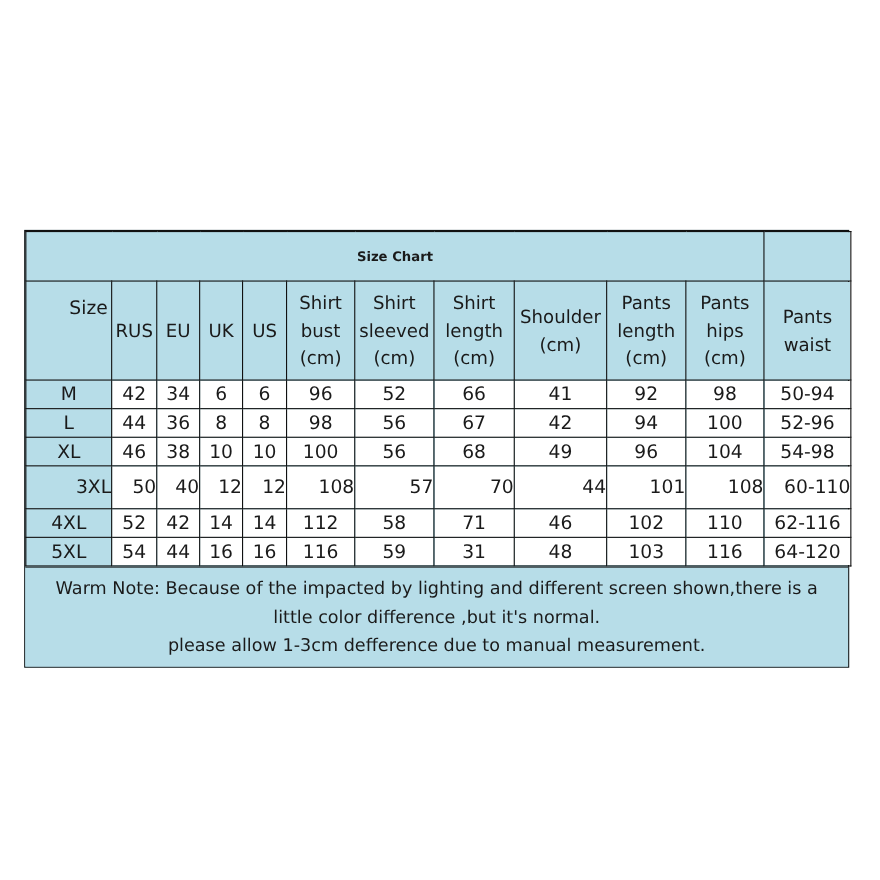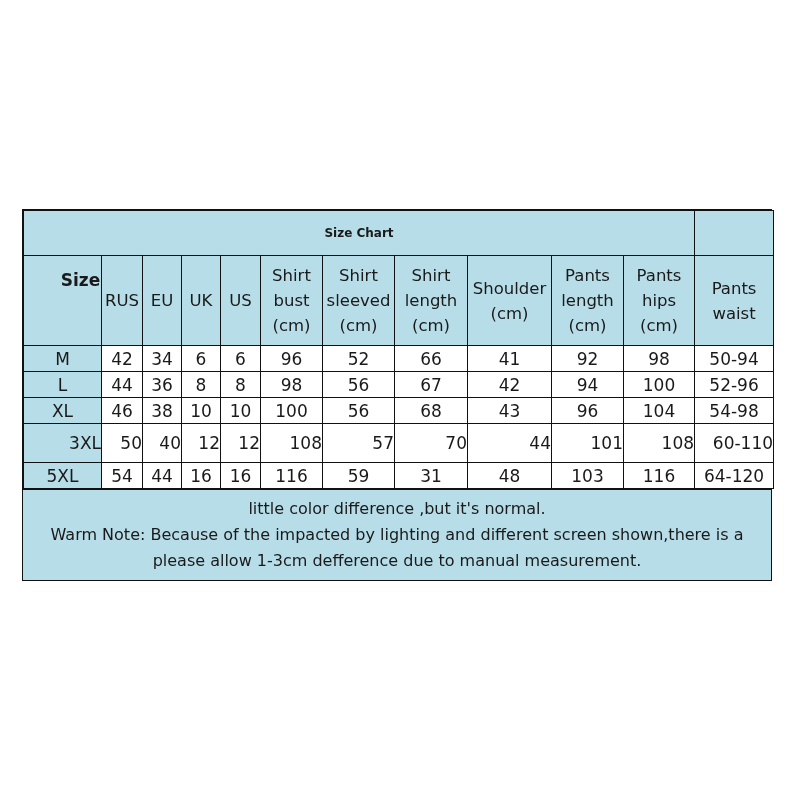--- a/index.html
+++ b/index.html
@@ -13,21 +13,21 @@
   }
   table { border-collapse: collapse; width: 100%; table-layout: fixed; }
   td {
     border: 1px solid #111; text-align: center; vertical-align: middle;
     padding: 0; font-size: 17px; line-height: 26px; color: #1a1a1a;
     white-space: nowrap; overflow: hidden;
   }
   .title-cell { background: #b7dde8; height: 44px; font-weight: bold; font-size: 12px; }
   .title-right { background: #b7dde8; }
   .hdr td { background: #b7dde8; height: 77px; line-height: 25px; font-size: 16.5px; white-space: normal; }
-  .hdr td.size-hdr { font-weight: bold; font-size: 17px; vertical-align: top; padding-top: 12px; padding-left: 36px; }
+  .hdr td.size-hdr { font-weight: normal; font-size: 17px; vertical-align: top; padding-top: 12px; padding-left: 36px; }
   .row td { background: #ffffff; height: 25px; font-size: 17px; line-height: 24px; }
   .row td.size-cell { background: #b7dde8; }
   .row.tall td { height: 38px; text-align: right; }
   .row.tall td.shift { padding-left: 14px; }
   .note {
     border-top: 1px solid #111; padding: 6px 6px 6px 6px; text-align: center;
     font-size: 16px; line-height: 26px; background: #b7dde8; color: #1a1a1a;
   }
 </style>
 </head>
@@ -98,53 +98,67 @@
         </tr>
         <tr class="row">
           <td class="size-cell">XL</td>
           <td>46</td>
           <td>38</td>
           <td>10</td>
           <td>10</td>
           <td>100</td>
           <td>56</td>
           <td>68</td>
-          <td>43</td>
+          <td>49</td>
           <td>96</td>
           <td>104</td>
           <td>54-98</td>
         </tr>
         <tr class="row tall">
           <td class="size-cell">3XL</td>
           <td class="shift">50</td>
           <td class="shift">40</td>
           <td class="shift">12</td>
           <td class="shift">12</td>
           <td>108</td>
           <td>57</td>
           <td>70</td>
           <td>44</td>
           <td>101</td>
           <td>108</td>
           <td>60-110</td>
         </tr>
         <tr class="row">
+          <td class="size-cell">4XL</td>
+          <td>52</td>
+          <td>42</td>
+          <td>14</td>
+          <td>14</td>
+          <td>112</td>
+          <td>58</td>
+          <td>71</td>
+          <td>46</td>
+          <td>102</td>
+          <td>110</td>
+          <td>62-116</td>
+        </tr>
+        <tr class="row">
           <td class="size-cell">5XL</td>
           <td>54</td>
           <td>44</td>
           <td>16</td>
           <td>16</td>
           <td>116</td>
           <td>59</td>
           <td>31</td>
           <td>48</td>
           <td>103</td>
           <td>116</td>
           <td>64-120</td>
         </tr>
       </tbody>
   </table>
   <div class="note">
+    <div>Warm Note: Because of the impacted by lighting and different screen shown,there is a</div>
     <div>little color difference ,but it's normal.</div>
-    <div>Warm Note: Because of the impacted by lighting and different screen shown,there is a</div>
     <div>please allow 1-3cm defference due to manual measurement.</div>
   </div>
 </div>
 
 </body></html>

